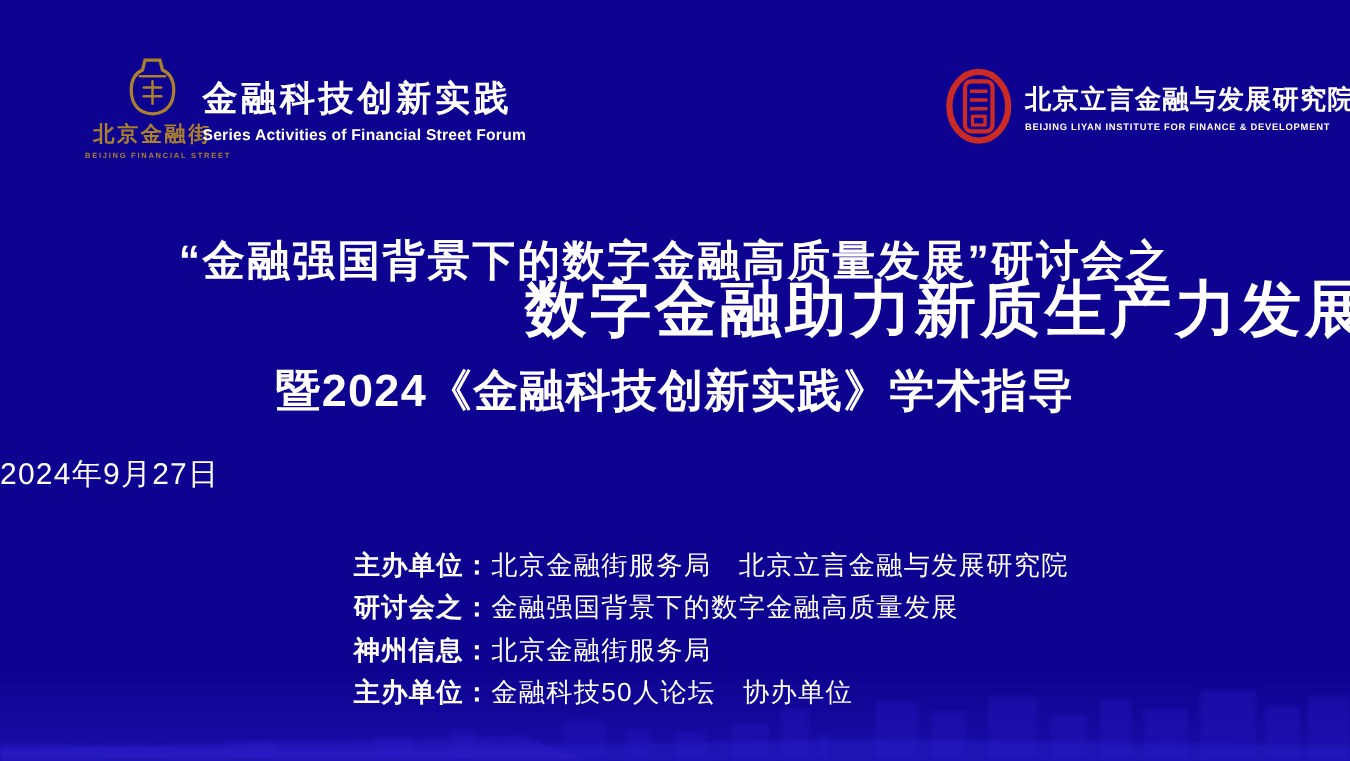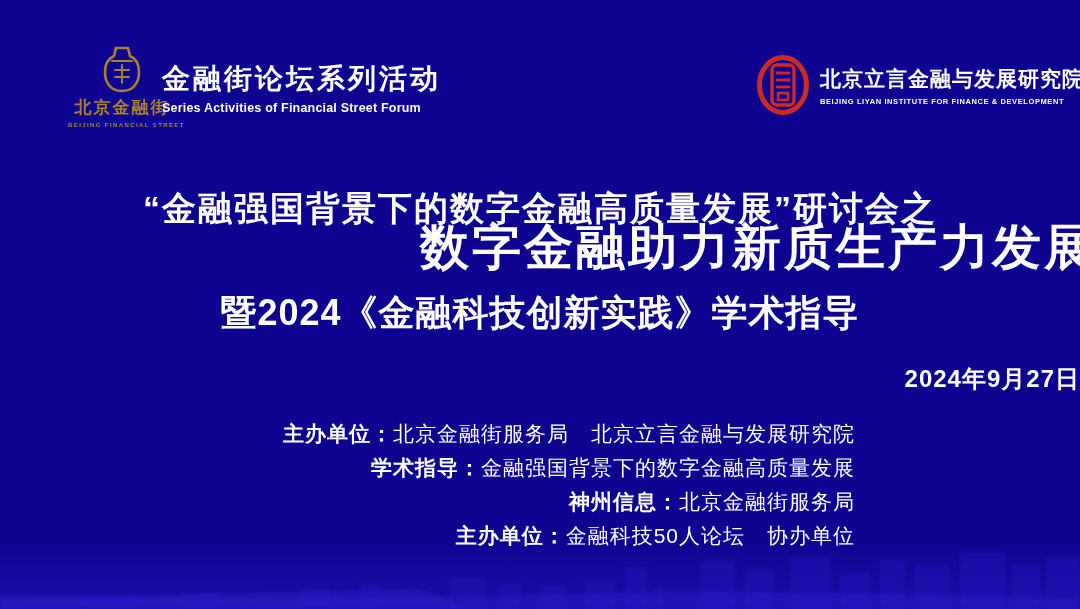--- a/index.html
+++ b/index.html
@@ -36,25 +36,25 @@
   .t-main{
     position:absolute;top:215px;left:16px;width:100%;text-align:right;
     font-family:"DejaVu Serif",serif;
     font-size:49px;font-weight:bold;letter-spacing:3px;white-space:nowrap;
   }
   .t-sub{
     position:absolute;top:289px;left:0;width:100%;text-align:center;
     font-size:36px;font-weight:bold;letter-spacing:1px;white-space:nowrap;
   }
   .t-date{
-    position:absolute;top:363px;left:0;width:100%;text-align:right;
-    font-size:24px;font-weight:bold;letter-spacing:1px;
+    position:absolute;top:363px;left:0;width:100%;text-align:left;
+    font-size:24px;font-weight:normal;letter-spacing:1px;
   }
   
-  .info{position:absolute;left:283px;top:417px;text-align:right;}
+  .info{position:absolute;left:283px;top:436px;}
   .info-row{font-size:21px;line-height:34px;white-space:nowrap;}
   .info-row .lbl{font-weight:bold;letter-spacing:1px;}
   .info-row .val{font-weight:normal;letter-spacing:1px;}
   
   .skyline{position:absolute;left:0;bottom:0;width:1080px;height:80px;filter:blur(1.5px);}
   .bottom-glow{
     position:absolute;left:0;bottom:0;width:100%;height:70px;
     background:linear-gradient(to top, rgba(42,28,205,0.40), rgba(42,28,205,0.0));
     pointer-events:none;
   }
@@ -99,21 +99,21 @@
         <path d="M21 19 v18" stroke-width="2"></path>
         <path d="M14 24 h14" stroke-width="2"></path>
         <path d="M14 31 h14" stroke-width="2"></path>
       </g>
     </svg>
     <div class="zh">北京金融街</div>
     <div class="en">BEIJING FINANCIAL STREET</div>
   </div>
 
   <div class="series">
-    <div class="zh">金融街论坛系列活动</div>
+    <div class="zh">金融科技创新实践</div>
     <div class="en">Series Activities of Financial Street Forum</div>
   </div>
 
   <div class="logo-right">
     <svg width="54" height="62" viewBox="0 0 54 62">
       <g stroke="#CC2B24" fill="none">
         <ellipse cx="27" cy="31" rx="23.5" ry="27.5" stroke-width="5"></ellipse>
         <rect x="16" y="11" width="22" height="40" rx="5" stroke-width="3.4"></rect>
         <path d="M20 19 h14" stroke-width="2.8"></path>
         <path d="M20 26 h14" stroke-width="2.8"></path>
@@ -130,21 +130,21 @@
   <div class="t-pre">“金融强国背景下的数字金融高质量发展”研讨会之</div>
   <div class="t-main">数字金融助力新质生产力发展</div>
   <div class="t-sub">暨2024《金融科技创新实践》学术指导</div>
   <div class="t-date">2024年9月27日</div>
 
   <div class="info">
     <div class="info-row">
       <span class="lbl">主办单位：</span><span class="val">北京金融街服务局　北京立言金融与发展研究院</span>
     </div>
     <div class="info-row">
-      <span class="lbl">学术指导：</span><span class="val">金融强国背景下的数字金融高质量发展</span>
+      <span class="lbl">研讨会之：</span><span class="val">金融强国背景下的数字金融高质量发展</span>
     </div>
     <div class="info-row">
       <span class="lbl">神州信息：</span><span class="val">北京金融街服务局</span>
     </div>
     <div class="info-row">
       <span class="lbl">主办单位：</span><span class="val">金融科技50人论坛　协办单位</span>
     </div>
   </div>
 
 </div>

